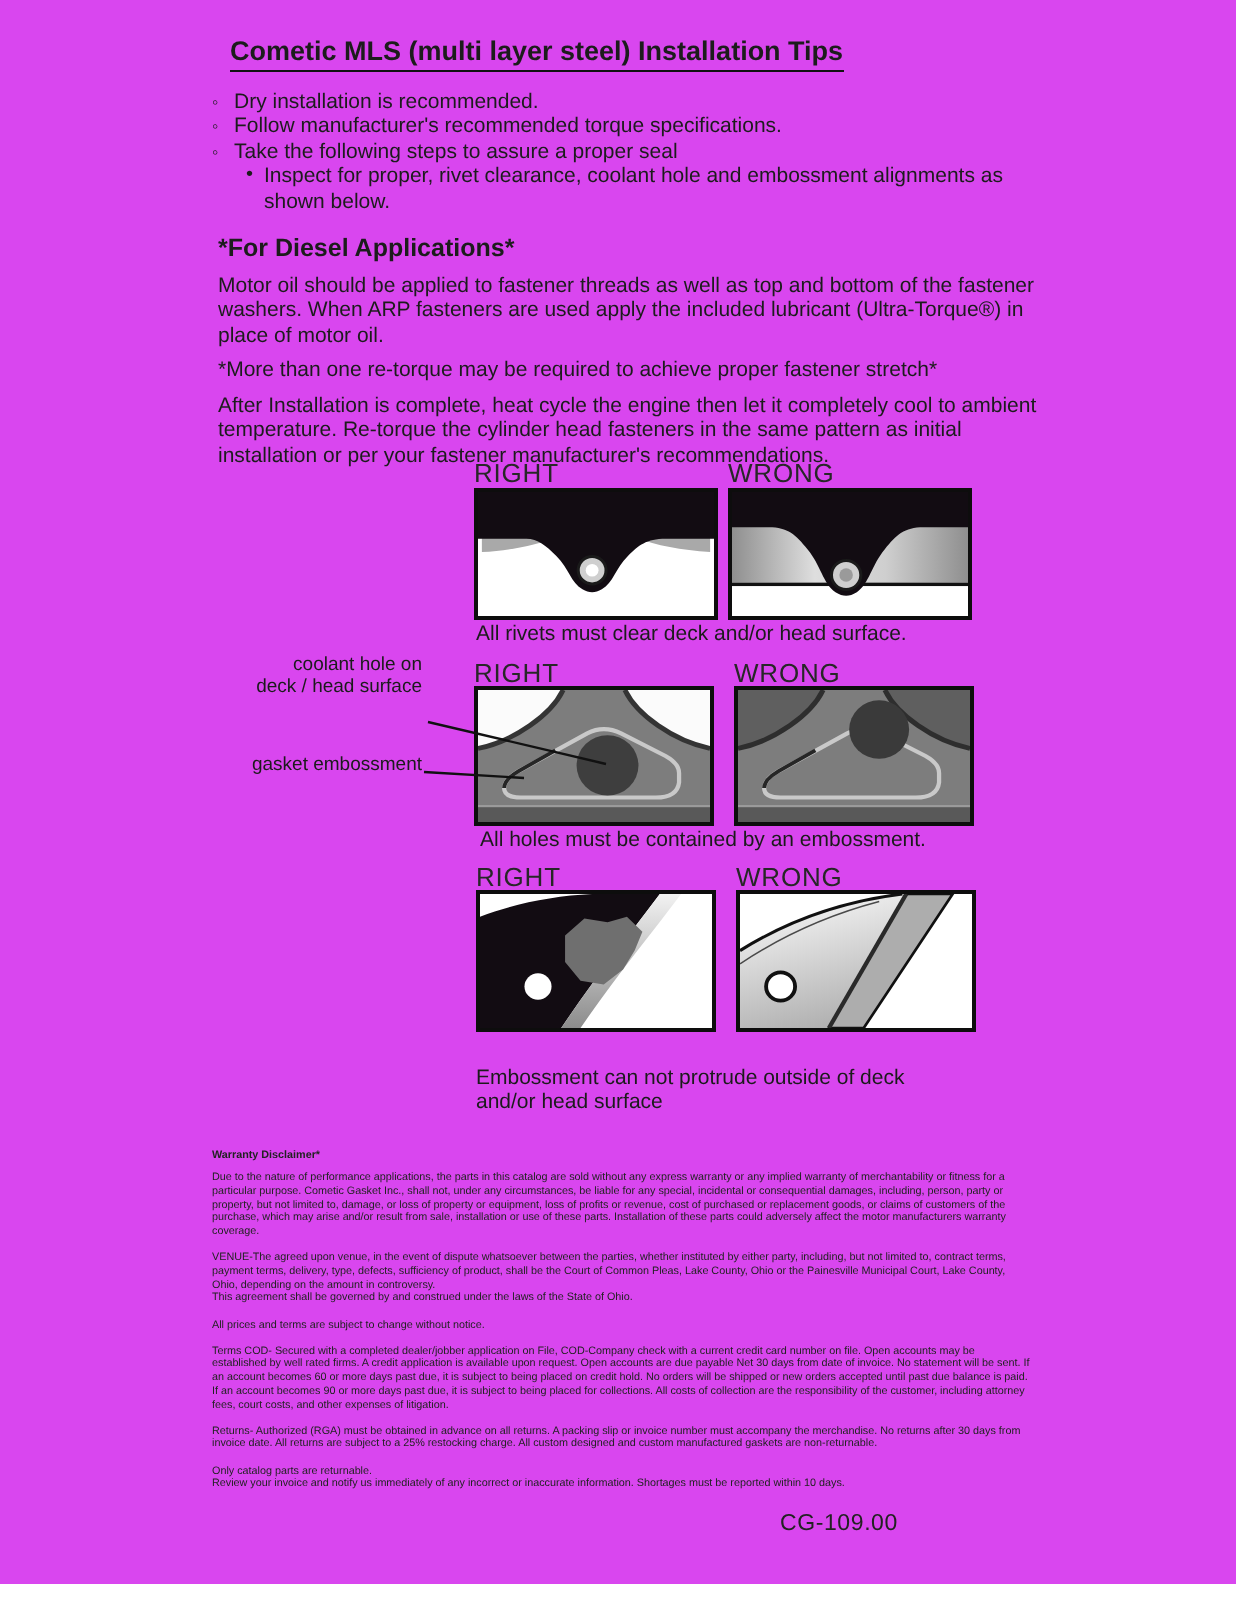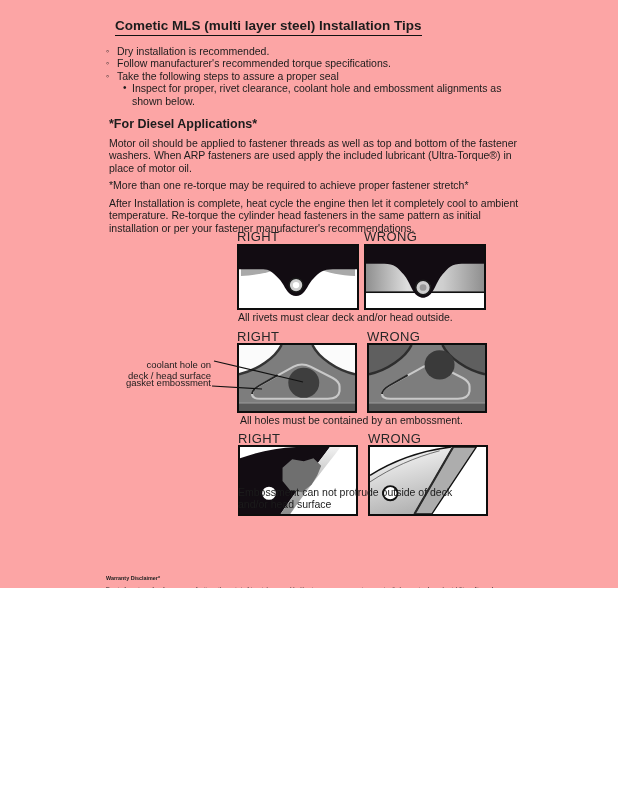--- a/index.html
+++ b/index.html
@@ -1,16 +1,16 @@
 <!DOCTYPE html>
 <html><head>
 <meta charset="utf-8">
 <style>
   html,body{margin:0;padding:0;background:#ffffff;}
-  .page{position:relative;width:618px;height:588px;background:#fca5a5;overflow:hidden;
+  .page{position:relative;width:618px;height:792px;background:#d946ef;overflow:hidden;
         font-family:"Liberation Sans","DejaVu Sans",sans-serif;color:#1c1c1c;}
 
   
   .content{position:absolute;left:109px;top:20px;width:412px;font-size:10.5px;line-height:12.5px;}
   .title{display:inline-block;font-size:13.5px;font-weight:bold;margin:0 0 0 6px;
          border-bottom:1.6px solid #111;padding-bottom:2px;}
   .title-wrap{margin:0 0 9px 0;}
   ul.bullets{list-style:none;margin:0;padding:0;}
   li.b{position:relative;padding-left:8px;}
   li.b::before{content:"\25E6";position:absolute;left:-3px;top:0;font-size:9px;}
@@ -82,23 +82,23 @@
         </linearGradient>
       </defs>
       <rect width="122" height="65" fill="#ffffff"></rect>
       <rect x="0" y="18" width="122" height="29.5" fill="url(#g1)"></rect>
       <rect x="0" y="47.5" width="122" height="1.8" fill="#111111"></rect>
       <path d="M0,0 L122,0 L122,18.5 L99,18.5 C89,18.5 85,22.5 79,30 C72,38.5 71,48 64.5,52.5 C60.5,55 57.5,55 53.5,52.5 C47,48 46,38.5 39,30 C33,22.5 29,18.5 19,18.5 L0,18.5 Z" fill="#120c12"></path>
       <circle cx="59" cy="43.5" r="7.6" fill="#cfcfcf" stroke="#1a1a1a" stroke-width="1.6"></circle>
       <circle cx="59" cy="43.5" r="3.5" fill="#9a9a9a"></circle>
     </svg>
   </div>
-  <div class="caption" style="left:238px;top:312px;">All rivets must clear deck and/or head outside.</div>
+  <div class="caption" style="left:238px;top:312px;">All rivets must clear deck and/or head surface.</div>
 
-  <div class="ann" style="left:110px;top:360px;width:101px;">
+  <div class="ann" style="left:110px;top:328px;width:101px;">
     <div>coolant hole on</div>
     <div>deck / head surface</div>
   </div>
   <div class="ann" style="left:110px;top:378px;width:101px;">gasket embossment</div>
   <svg class="leader" viewBox="0 0 260 80">
     <line x1="104" y1="21" x2="193" y2="42" stroke="#111" stroke-width="1.2"></line>
     <line x1="102" y1="46" x2="152" y2="49" stroke="#111" stroke-width="1.2"></line>
   </svg>
 
   <div class="dg-label" style="left:237px;top:329px;">RIGHT</div>
@@ -162,21 +162,21 @@
       </defs>
       <rect width="120" height="71" fill="#ffffff"></rect>
       <path d="M0,30 C25,14 52,4 84,0 L110,0 L64,71 L0,71 Z" fill="url(#g4)"></path>
       <path d="M0,30 C25,14 52,4 84,0" fill="none" stroke="#111" stroke-width="1.6"></path>
       <path d="M0,37 C22,22 46,11 72,4" fill="none" stroke="#4a4a4a" stroke-width="0.8"></path>
       <path d="M86,0 L110,0 L64,71 L46,71 Z" fill="#adadad" stroke="#111" stroke-width="1.4"></path>
       <path d="M86,0 L46,71" fill="none" stroke="#2a2a2a" stroke-width="2.2"></path>
       <circle cx="21" cy="49" r="7.5" fill="#ffffff" stroke="#111" stroke-width="2"></circle>
     </svg>
   </div>
-  <div class="caption" style="left:238px;top:487px;width:234px;">Embossment can not protrude outside of deck and/or head surface</div>
+  <div class="caption" style="left:238px;top:534px;width:234px;">Embossment can not protrude outside of deck and/or head surface</div>
 
   <div class="legal">
     <div class="lh">Warranty Disclaimer*</div>
     <p>Due to the nature of performance applications, the parts in this catalog are sold without any express warranty or any implied warranty of merchantability or fitness for a particular purpose.  Cometic Gasket Inc., shall not, under any circumstances, be liable for any special, incidental or consequential damages, including, person, party or property, but not limited to, damage, or loss of property or equipment, loss of profits or revenue, cost of purchased or replacement goods, or claims of customers of the purchase, which may arise and/or result from sale, installation or use of these parts.  Installation of these parts could adversely affect the motor manufacturers warranty coverage.</p>
     <p class="tight">VENUE-The agreed upon venue, in the event of dispute whatsoever between the parties, whether instituted by either party, including, but not limited to, contract terms, payment terms, delivery, type, defects, sufficiency of product, shall be the Court of Common Pleas, Lake County, Ohio or the Painesville Municipal Court, Lake County, Ohio, depending on the amount in controversy.</p>
     <p>This agreement shall be governed by and construed under the laws of the State of Ohio.</p>
     <p>All prices and terms are subject to change without notice.</p>
     <p>Terms COD- Secured with a completed dealer/jobber application on File, COD-Company check with a current credit card number on file.  Open accounts may be established by well rated firms.  A credit application is available upon request.  Open accounts are due payable Net 30 days from date of invoice.  No statement will be sent.  If an account becomes 60 or more days past due, it is subject to being placed on credit hold.  No orders will be shipped or new orders accepted until past due balance is paid.  If an account becomes 90 or more days past due, it is subject to being placed for collections.  All costs of collection are the responsibility of the customer, including attorney fees, court costs, and other expenses of litigation.</p>
     <p>Returns- Authorized (RGA) must be obtained in advance on all returns.  A packing slip or invoice number must accompany the merchandise.  No returns after 30 days from invoice date.  All returns are subject to a 25% restocking charge.  All custom designed and custom manufactured gaskets are non-returnable.</p>
     <p class="tight">Only catalog parts are returnable.</p>

